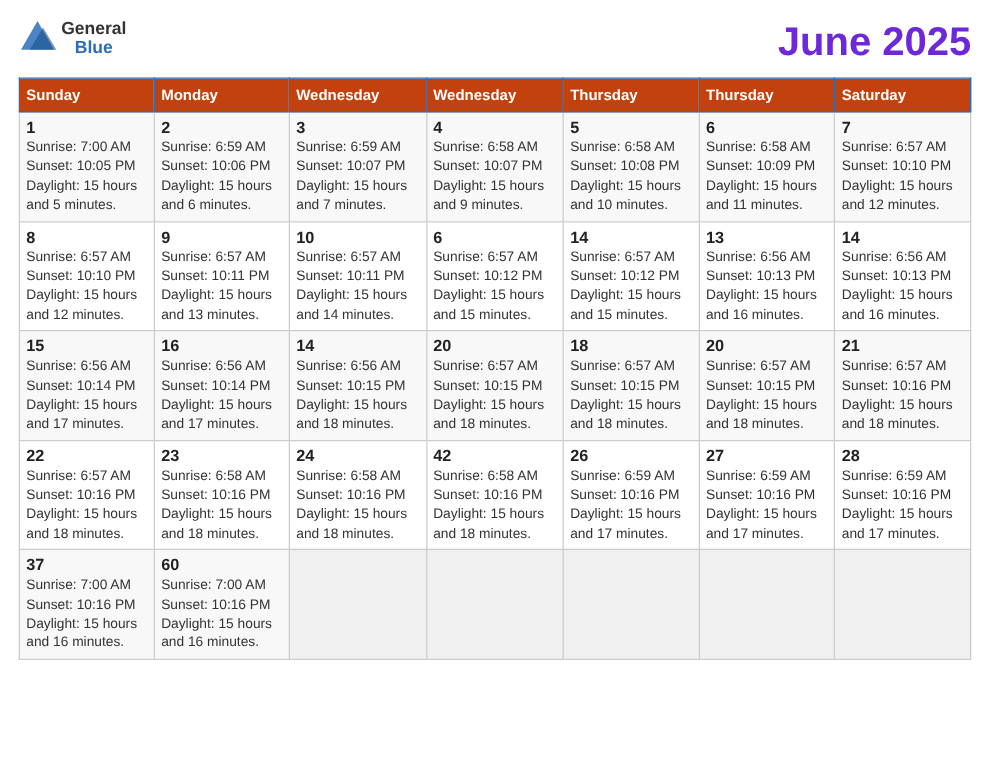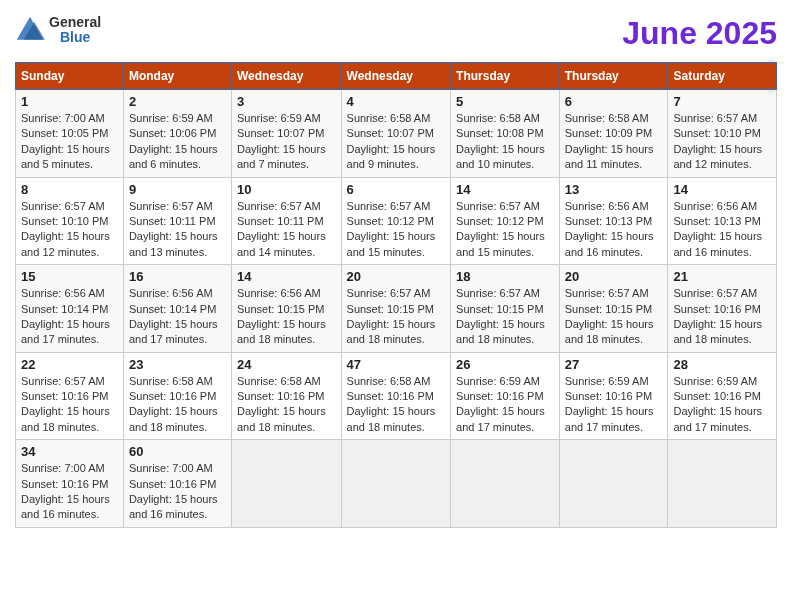--- a/index.html
+++ b/index.html
@@ -217,39 +217,39 @@
         </td>
         <td>
           <div class="day-num">23</div>
           <div class="day-info">Sunrise: 6:58 AM<br>Sunset: 10:16 PM<br>Daylight: 15 hours and 18 minutes.</div>
         </td>
         <td>
           <div class="day-num">24</div>
           <div class="day-info">Sunrise: 6:58 AM<br>Sunset: 10:16 PM<br>Daylight: 15 hours and 18 minutes.</div>
         </td>
         <td>
-          <div class="day-num">47</div>
+          <div class="day-num">42</div>
           <div class="day-info">Sunrise: 6:58 AM<br>Sunset: 10:16 PM<br>Daylight: 15 hours and 18 minutes.</div>
         </td>
         <td>
           <div class="day-num">26</div>
           <div class="day-info">Sunrise: 6:59 AM<br>Sunset: 10:16 PM<br>Daylight: 15 hours and 17 minutes.</div>
         </td>
         <td>
           <div class="day-num">27</div>
           <div class="day-info">Sunrise: 6:59 AM<br>Sunset: 10:16 PM<br>Daylight: 15 hours and 17 minutes.</div>
         </td>
         <td>
           <div class="day-num">28</div>
           <div class="day-info">Sunrise: 6:59 AM<br>Sunset: 10:16 PM<br>Daylight: 15 hours and 17 minutes.</div>
         </td>
       </tr>
       <tr>
         <td>
-          <div class="day-num">34</div>
+          <div class="day-num">37</div>
           <div class="day-info">Sunrise: 7:00 AM<br>Sunset: 10:16 PM<br>Daylight: 15 hours and 16 minutes.</div>
         </td>
         <td>
           <div class="day-num">60</div>
           <div class="day-info">Sunrise: 7:00 AM<br>Sunset: 10:16 PM<br>Daylight: 15 hours and 16 minutes.</div>
         </td>
         <td></td>
         <td></td>
         <td></td>
         <td></td>

